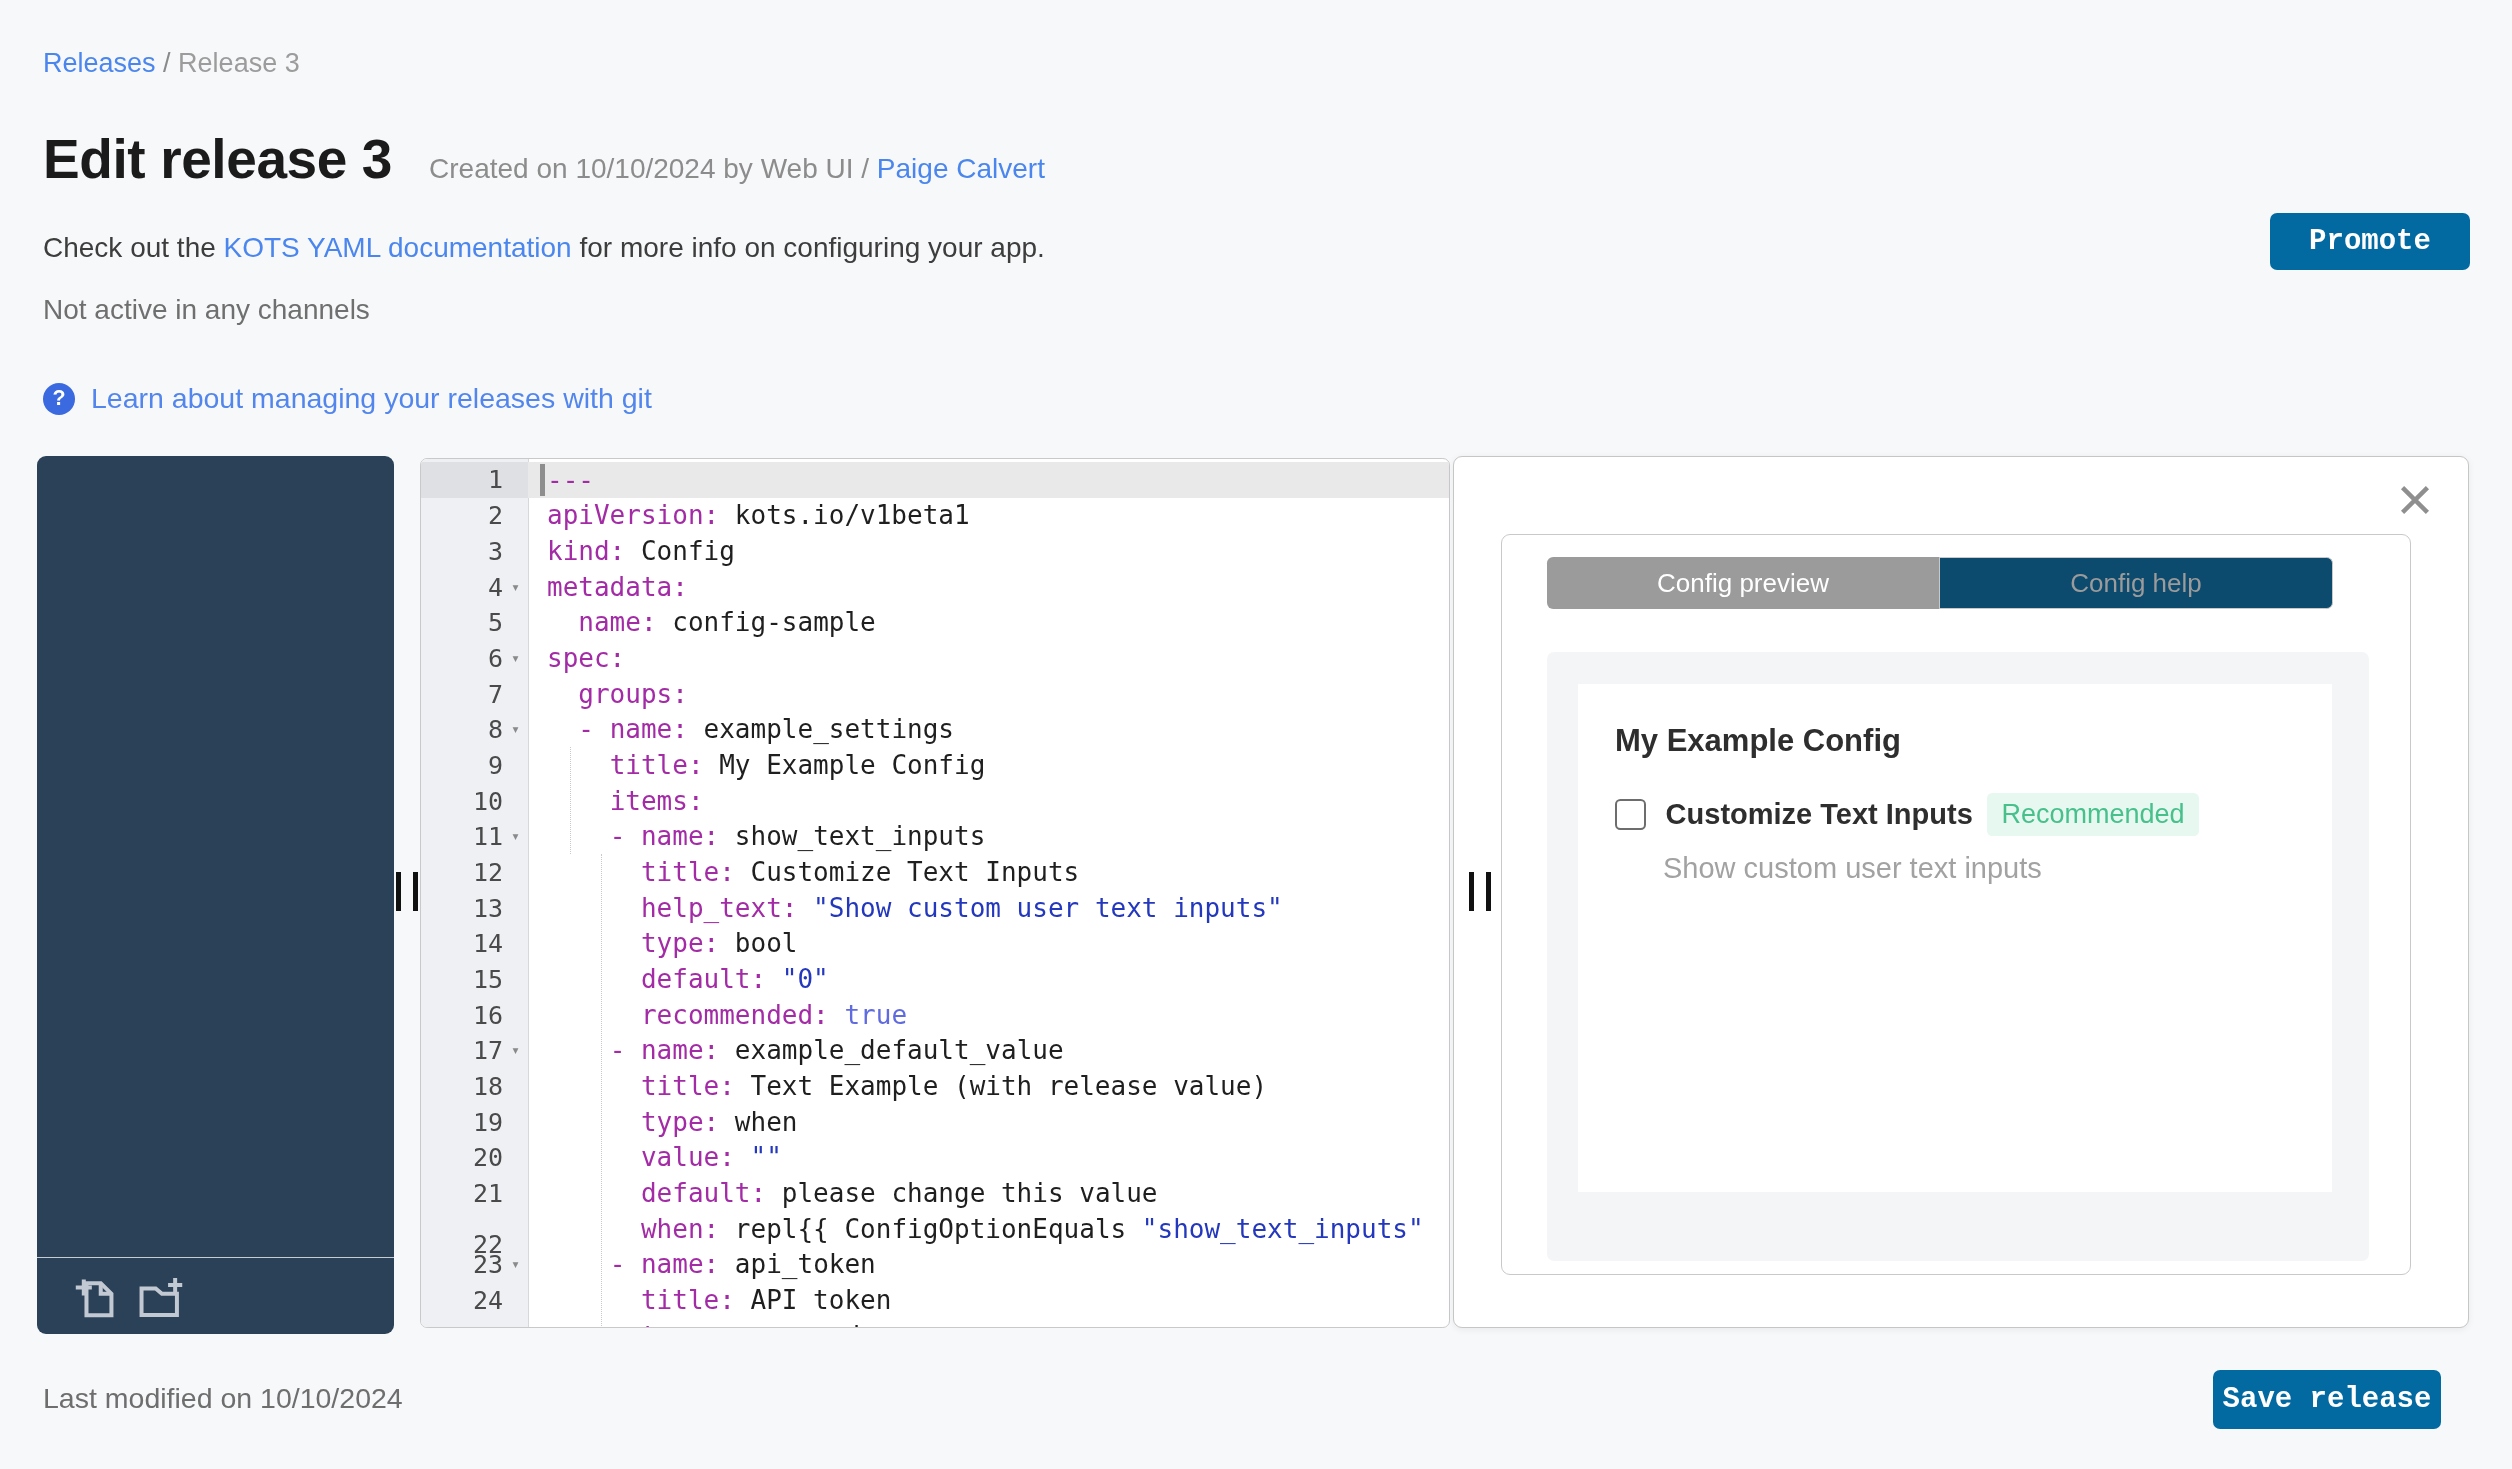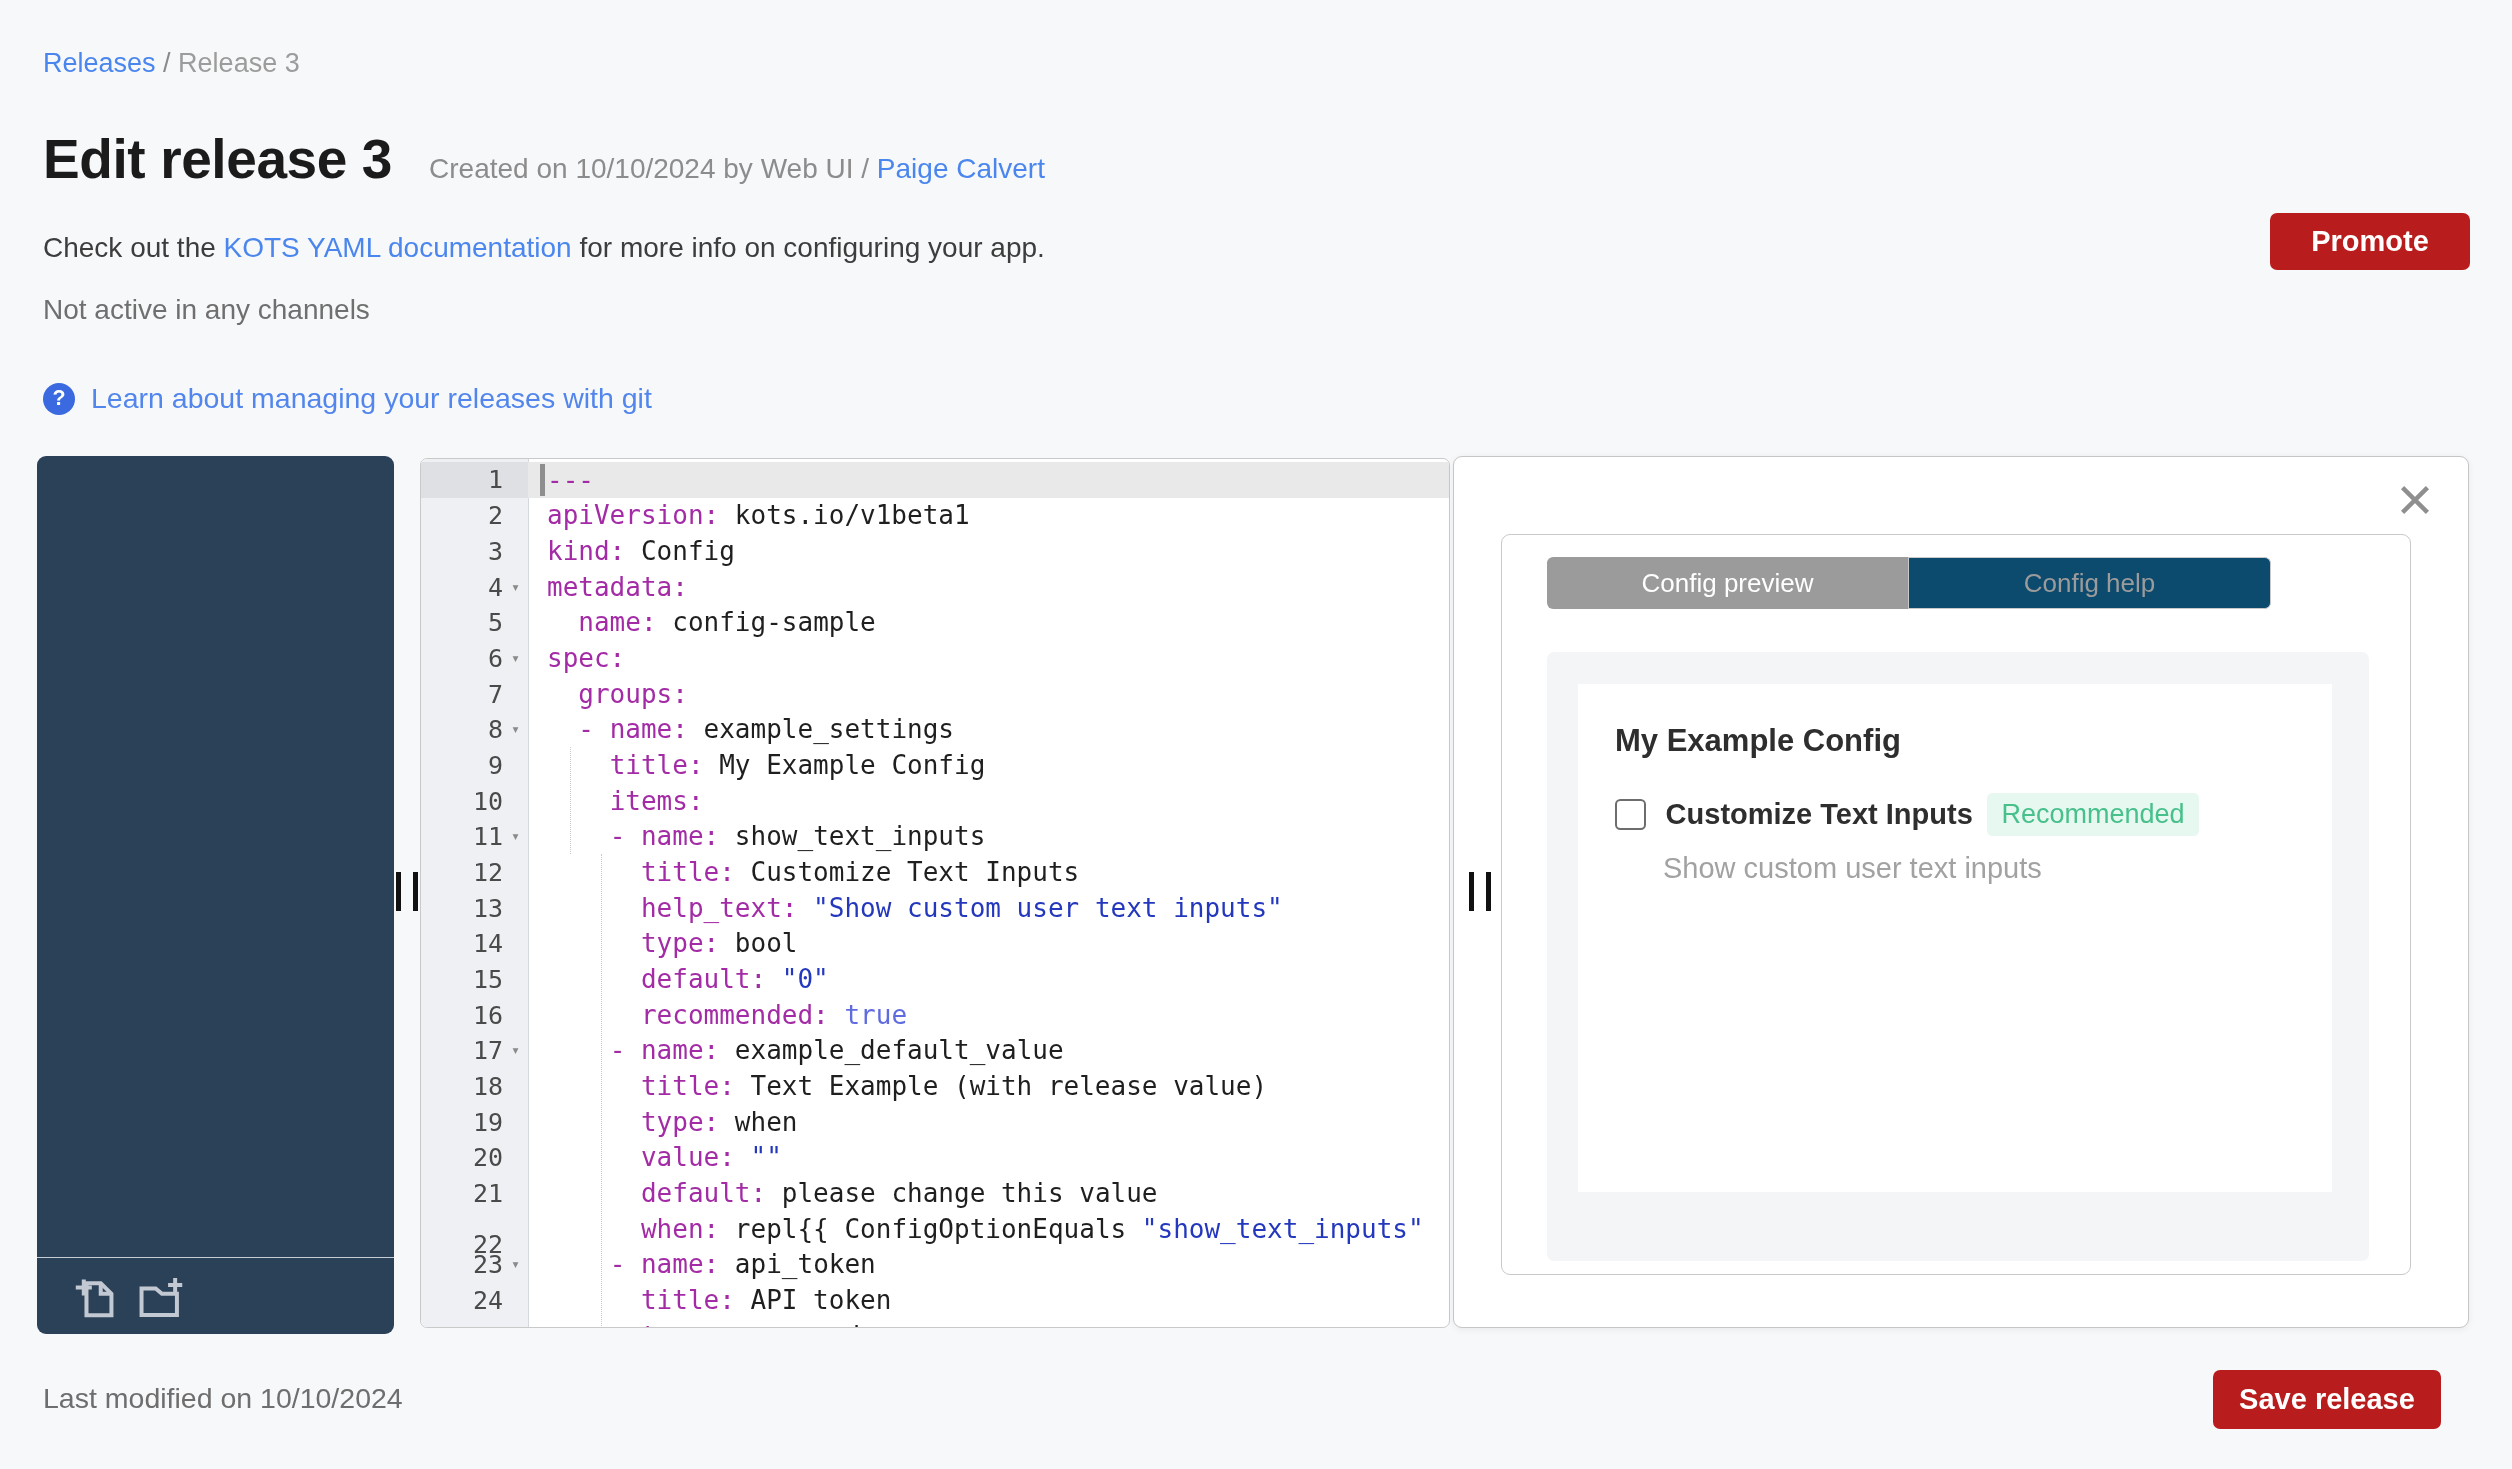--- a/index.html
+++ b/index.html
@@ -14,22 +14,22 @@
   .page-title{font-size:55px;font-weight:bold;color:#1b1b1b;letter-spacing:-0.4px;}
   .created{font-size:28px;color:#8c8c8c;}
   .created .author{color:#4a86ed;cursor:pointer;}
   .doc-line{position:absolute;left:43px;top:232px;font-size:28px;color:#3d3d3d;}
   .doc-line .doc-link{color:#4a86ed;cursor:pointer;}
   .channels{position:absolute;left:43px;top:294px;font-size:28px;color:#6f6f6f;}
   .git-row{position:absolute;left:43px;top:382px;display:flex;align-items:center;gap:16px;}
   .q-icon{width:32px;height:32px;border-radius:50%;background:#3b6ae0;color:#fff;font-size:21.4px;
           font-weight:bold;display:flex;align-items:center;justify-content:center;}
   .git-link{font-size:28.5px;color:#5286ec;cursor:pointer;}
-  .btn{background:#b91c1c;color:#fff;border:none;border-radius:7.1px;font-weight:bold;
-       font-family:Liberation Sans, sans-serif;cursor:pointer;display:flex;align-items:center;justify-content:center;}
+  .btn{background:#0369a1;color:#fff;border:none;border-radius:7.1px;font-weight:bold;
+       font-family:Liberation Mono, monospace;cursor:pointer;display:flex;align-items:center;justify-content:center;}
   #promote-btn{position:absolute;left:2270px;top:213px;width:200px;height:57px;font-size:29px;}
   #save-btn{position:absolute;left:2213px;top:1370px;width:228px;height:59px;font-size:29px;}
 
   
   .sidebar{position:absolute;left:37px;top:456px;width:357px;height:878px;background:#2b4158;
            border-radius:9px;padding-top:23px;box-sizing:border-box;}
   .file-item{margin:0 22px;padding:15px 0 15px 1.8px;font-size:27px;line-height:36px;color:#eef1f5;
              width:267px;cursor:pointer;border-radius:2.7px;}
   .file-item.selected{width:auto;background:#16304f;font-weight:bold;}
   .side-divider{height:1.8px;background:#b8bec6;margin:21.4px 22px;opacity:.85;}
@@ -59,21 +59,21 @@
   .tok-atom{color:#5f6bdf;}
   .cursor-bar{position:absolute;left:119px;top:4.5px;width:4.5px;height:32px;background:#8e8e8e;z-index:4;}
   .indent-guide{position:absolute;width:0;border-left:1.8px dotted #c9c9c9;z-index:2;}
 
   
   .panel{position:absolute;left:1453px;top:456px;width:1016px;height:872px;background:#fff;
          border:1.8px solid #c6c6c6;border-radius:9px;box-sizing:border-box;box-shadow:0 1.8px 7.1px rgba(0,0,0,.06);z-index:20;}
   .close-x{position:absolute;left:945px;top:27px;width:32px;height:32px;cursor:pointer;}
   .inner-card{position:absolute;left:47px;top:77px;width:910px;height:741px;border:1.8px solid #c9c9c9;
               border-radius:9px;box-sizing:border-box;}
-  .tabs{position:absolute;left:45px;top:22px;width:724px;height:52px;display:flex;}
+  .tabs{position:absolute;left:45px;top:22px;width:786px;height:52px;display:flex;}
   .tab{flex:1;display:flex;align-items:center;justify-content:center;font-size:26px;cursor:pointer;box-sizing:border-box;}
   .tab.active{background:#9b9b9b;color:#fff;border-radius:6.2px 0 0 6.2px;}
   .tab.inactive{background:#0c4a6e;color:#9b9b9b;border:1.8px solid #c9c9c9;border-radius:0 6.2px 6.2px 0;}
   .preview-area{position:absolute;left:45px;top:117px;width:822px;height:609px;background:#f4f5f6;border-radius:7.1px;}
   .config-card{position:absolute;left:31px;top:32px;width:754px;height:508px;background:#fff;}
   .group-title{position:absolute;left:37px;top:39px;font-size:31px;font-weight:bold;color:#2e2e2e;}
   .cfg-row{position:absolute;left:37px;top:109px;display:flex;align-items:center;}
   .checkbox{width:27px;height:27px;border:2.7px solid #6d6d6d;border-radius:5.3px;background:#fff;cursor:pointer;}
   .cfg-label{font-size:29px;font-weight:bold;color:#2e2e2e;margin-left:19.6px;cursor:default;}
   .badge{margin-left:14.3px;font-size:27px;color:#47c08c;background:#e6f8ef;padding:6.2px 14.3px;border-radius:5.3px;}

